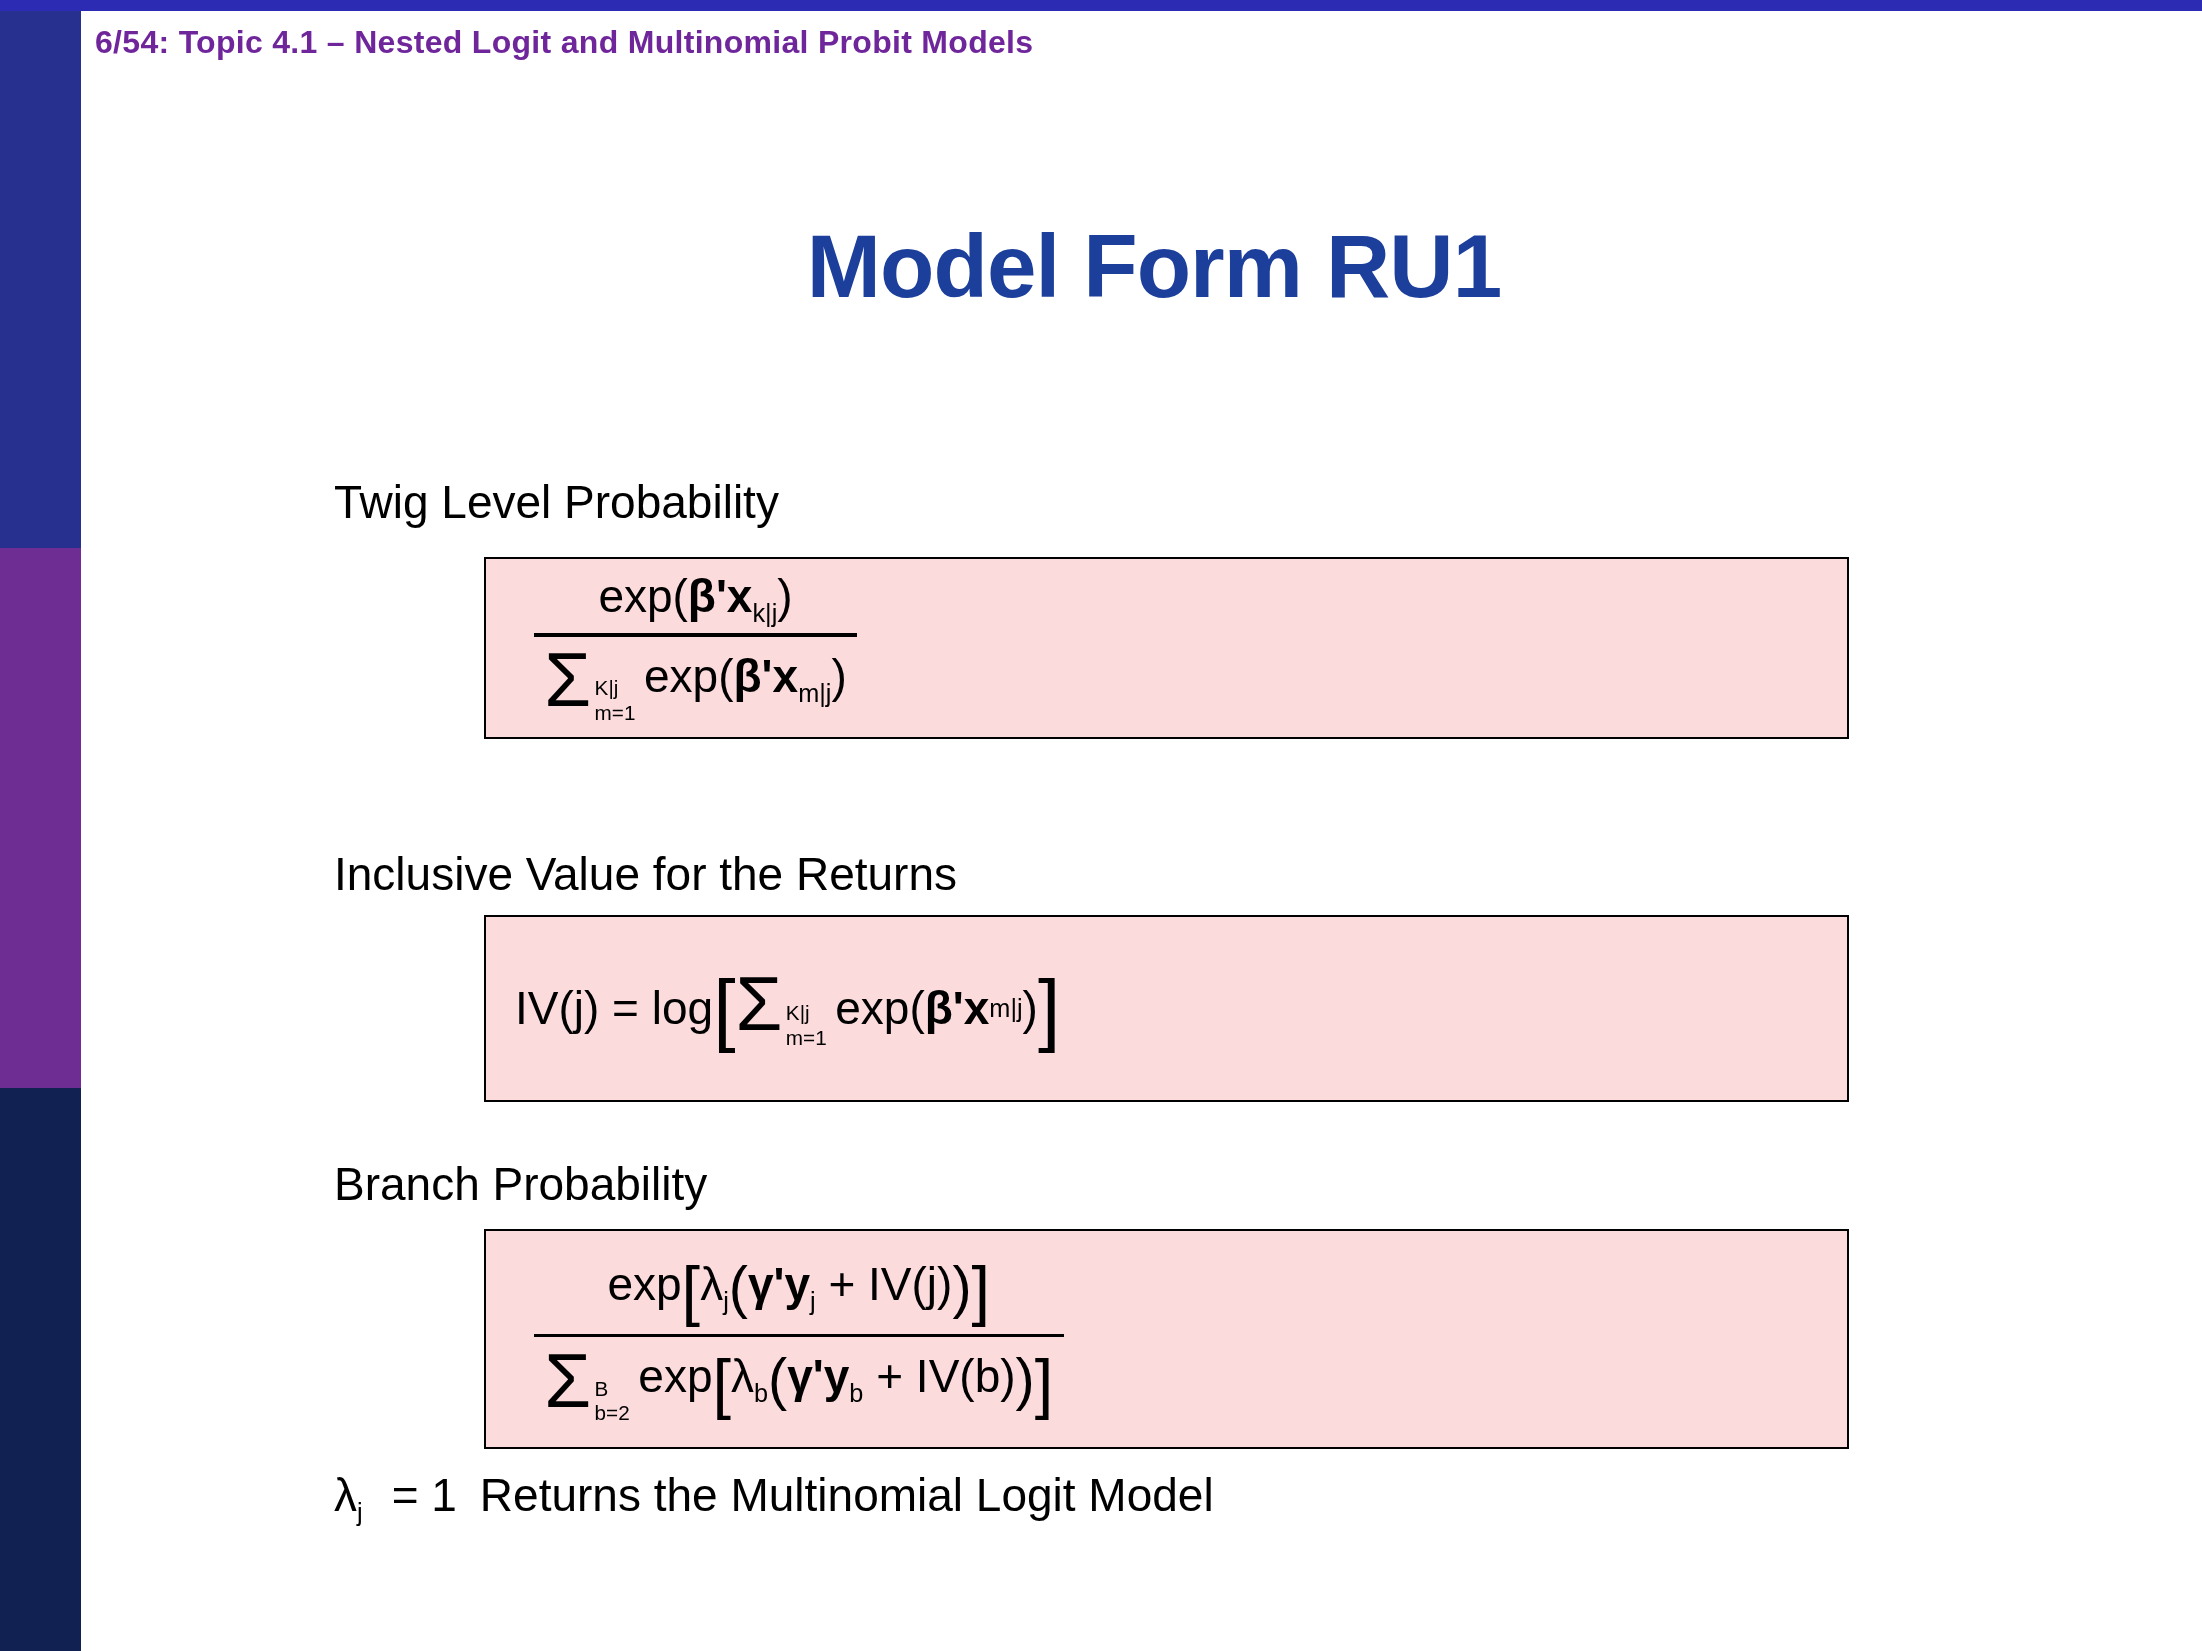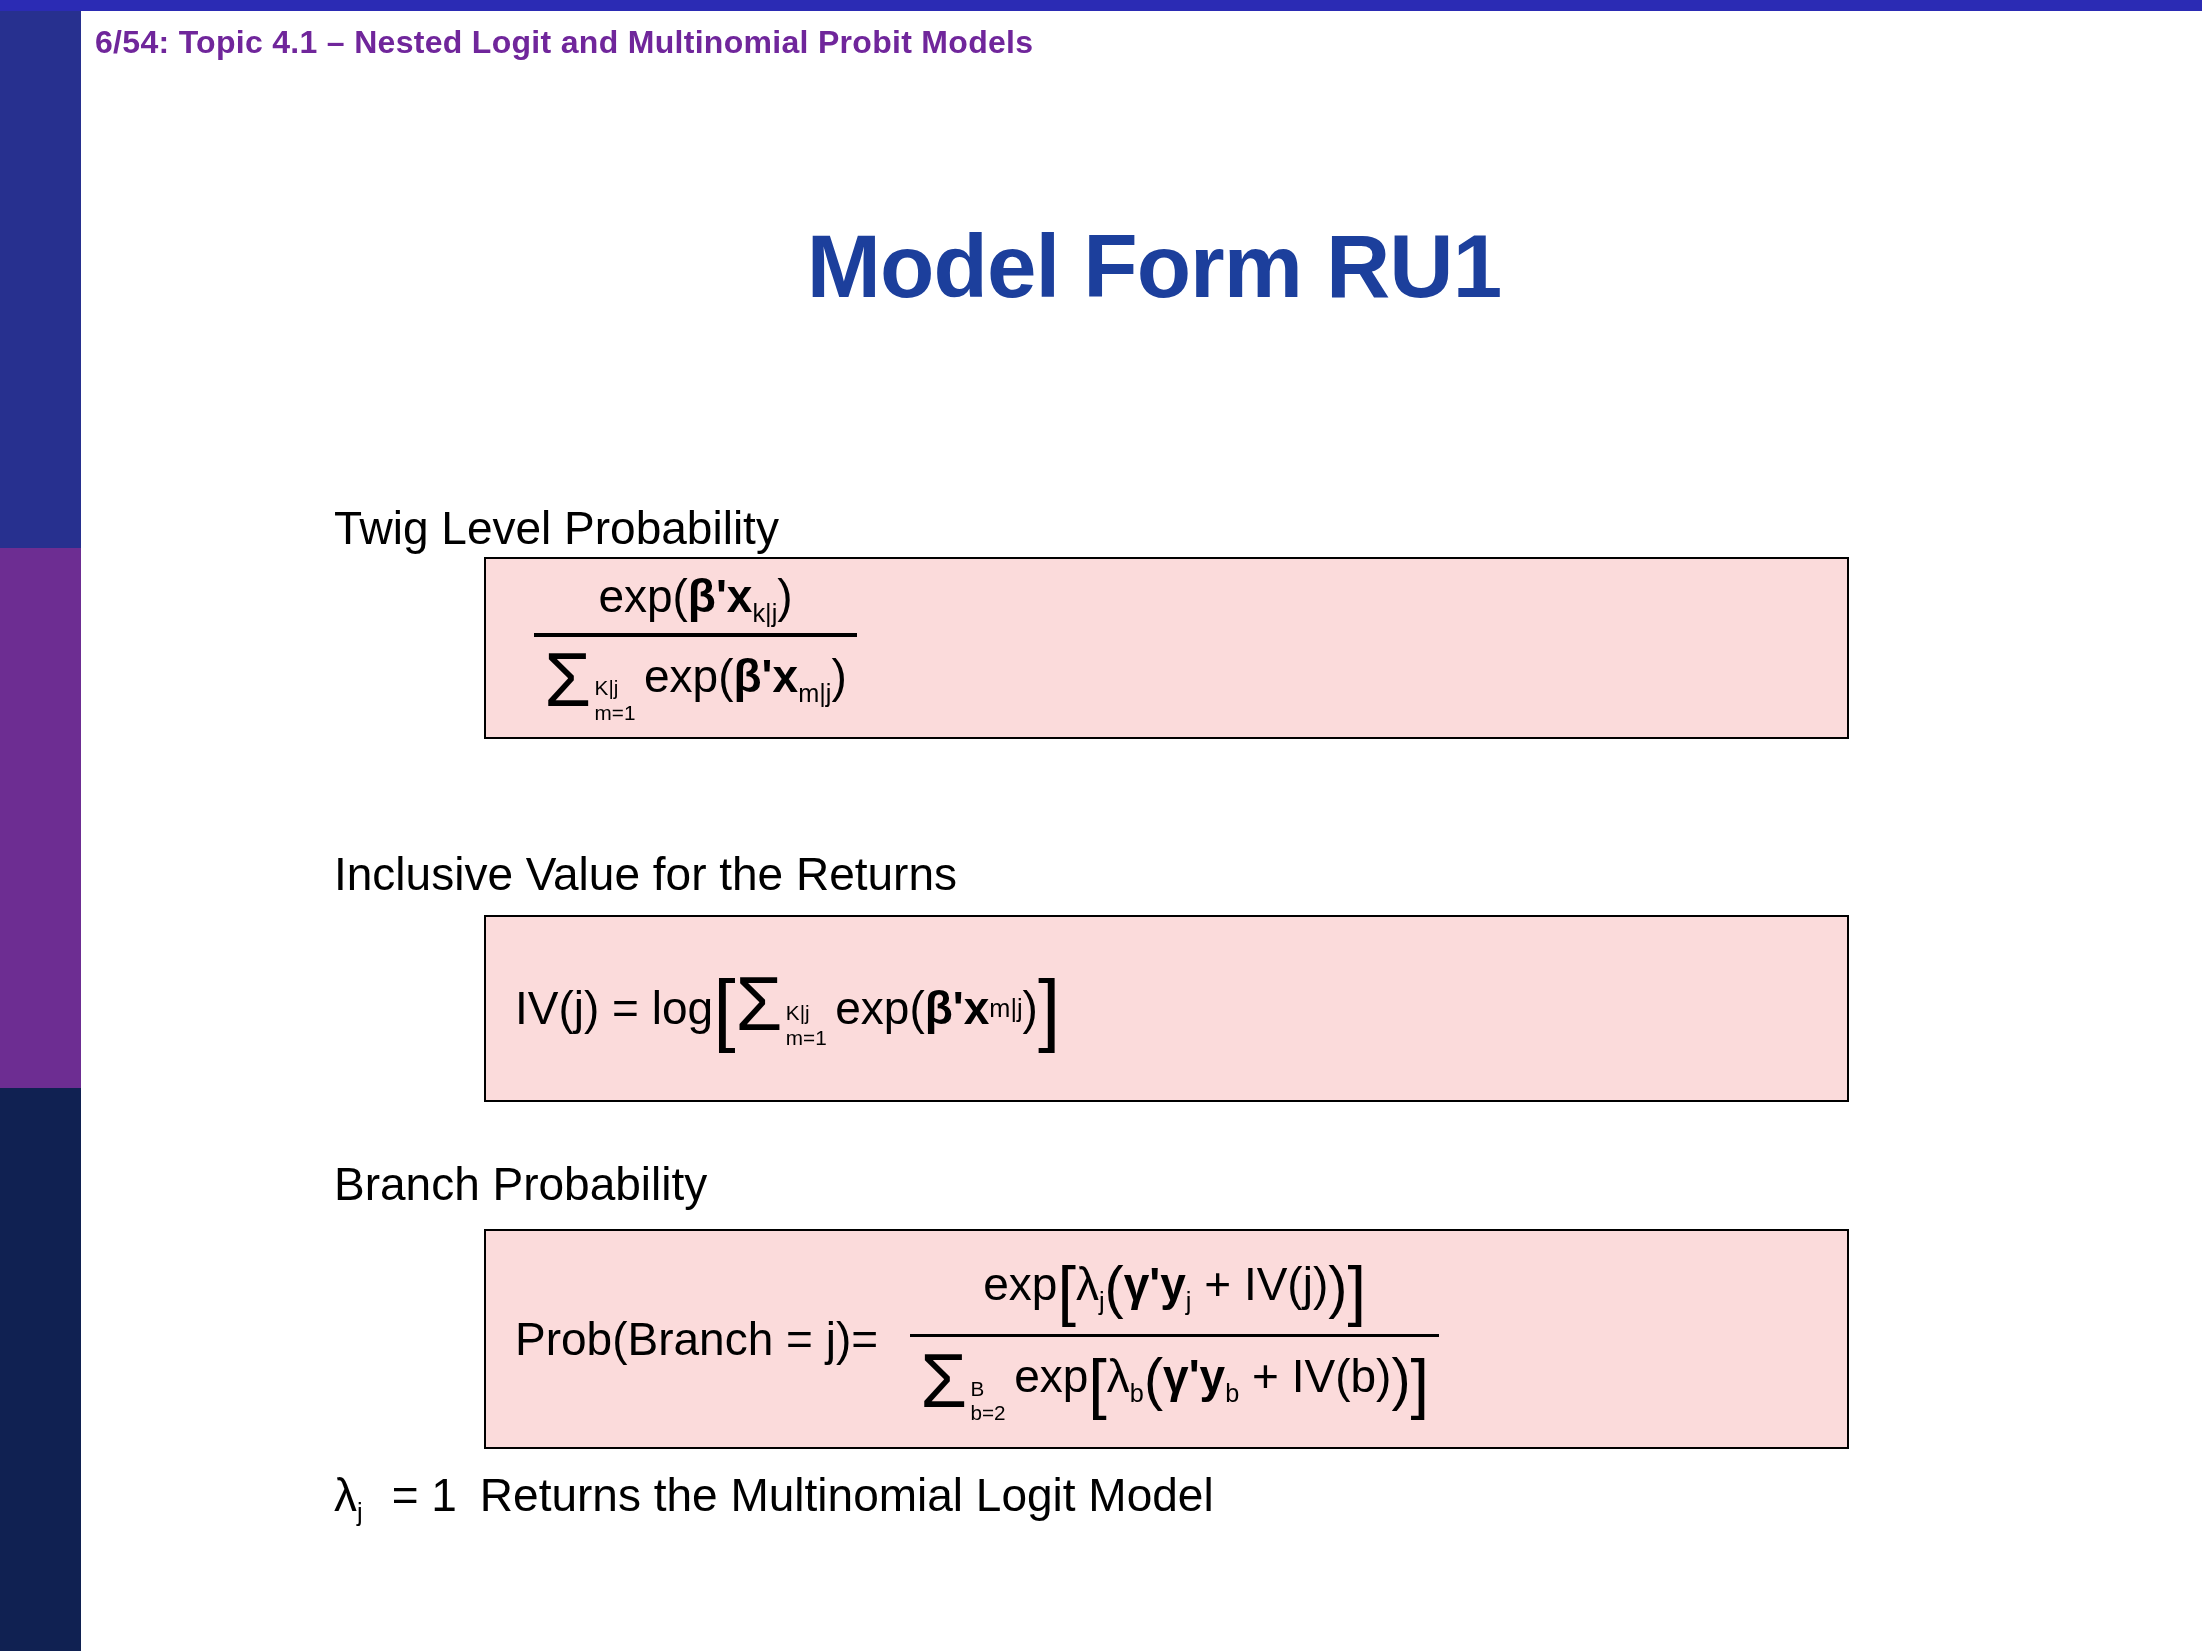--- a/index.html
+++ b/index.html
@@ -32,21 +32,21 @@
     font-size: 89px; font-weight: bold; color: #1c3f9c;
     letter-spacing: -0.9px;
     padding-left: 24px;
   }
 
   
   .section-label {
     position: absolute; left: 334px;
     font-size: 46px; color: #000; white-space: nowrap;
   }
-  .label-twig   { top: 475px; margin-top: 26px; }
+  .label-twig   { top: 475px; }
   .label-iv     { top: 847px; }
   .label-branch { top: 1157px; }
 
   
   .formula-box {
     position: absolute; left: 484px; width: 1365px;
     background: #fbdbdb;
     border: 2.6px solid #000;
     display: flex; align-items: center;
     padding-left: 29px;
@@ -121,21 +121,20 @@
 <div class="formula-box box-iv">
   <span class="lhs">IV(j) = log</span><span class="br-sq-tall">[</span><span class="sum"><span class="sigma">Σ</span><span class="limits">
         <span class="lim">K|j</span>
         <span class="lim">m=1</span>
       </span></span><span>exp(</span><span class="b">β'x</span><span class="sub">m|j</span><span>)</span><span class="br-sq-tall">]</span>
 </div>
 
 <div class="section-label label-branch">Branch Probability</div>
 
 <div class="formula-box box-branch">
-  <span class="lhs">Prob(Branch = j)= </span>
   <span class="frac">
     <span class="num"><span>exp</span><span class="br-sq">[</span><span>λ</span><span class="sub">j</span><span class="br-par">(</span><span class="b">γ'y</span><span class="sub">j</span><span> + IV(j)</span><span class="br-par">)</span><span class="br-sq">]</span></span>
     <span class="fbar"></span>
     <span class="den"><span class="sum"><span class="sigma">Σ</span><span class="limits">
             <span class="lim">B</span>
             <span class="lim">b=2</span>
           </span></span><span>exp</span><span class="br-sq">[</span><span>λ</span><span class="sub">b</span><span class="br-par">(</span><span class="b">γ'y</span><span class="sub">b</span><span> + IV(b)</span><span class="br-par">)</span><span class="br-sq">]</span></span>
   </span>
 </div>
 

